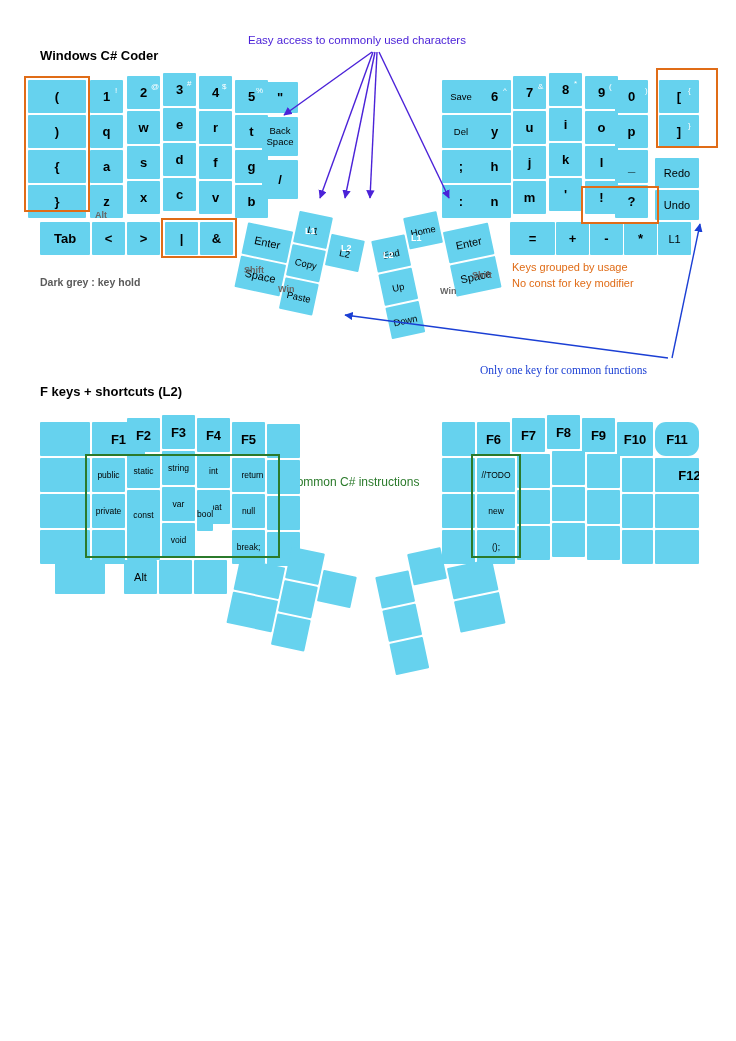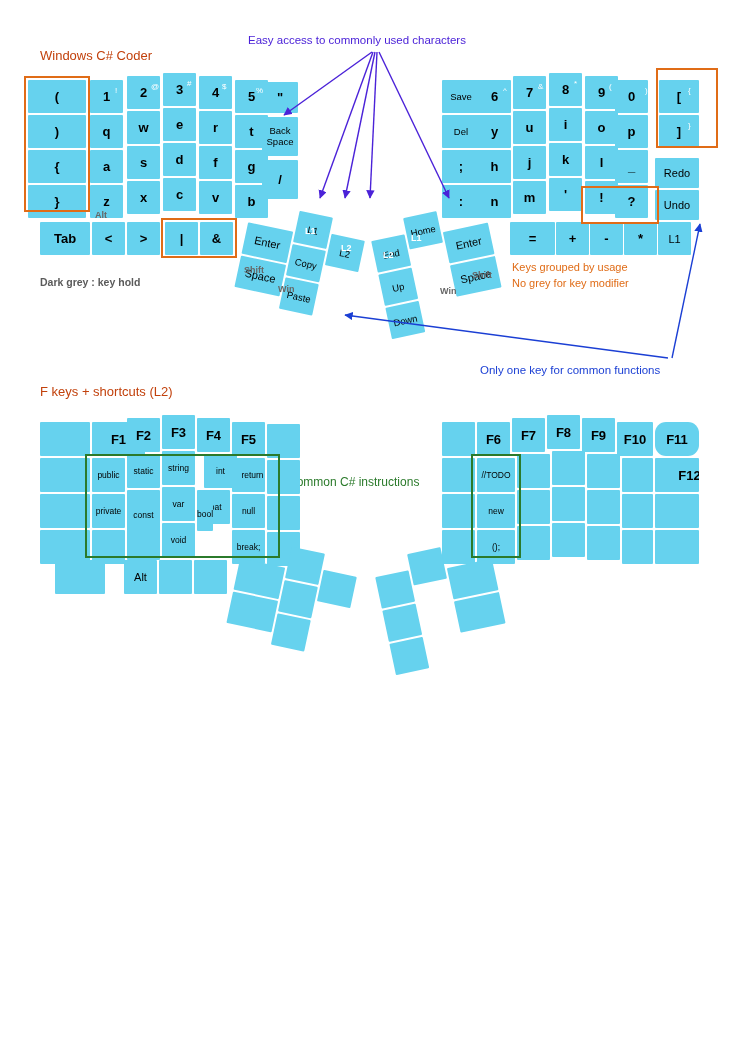--- a/index.html
+++ b/index.html
@@ -15,33 +15,33 @@
     overflow: hidden;
   }
   .root {
     position: absolute;
     left: 0; top: 0;
     width: 736px;
     height: 1041px;
   }
   .title {
     position: absolute;
-    font-weight: normal;
+    font-weight: bold;
     font-size: 13px;
-    color: #c2410c;
+    color: #000000;
     white-space: nowrap;
   }
   .note {
     position: absolute;
     font-size: 11px;
     white-space: nowrap;
   }
   .note.purple { color: #4b22d8; font-size: 11.5px; }
   .note.orange { color: #e06c17; font-size: 11px; }
-  .note.blue   { color: #1b3fd4; font-size: 11.5px; }
+  .note.blue   { color: #1b3fd4; font-size: 11.5px; font-family: Liberation Serif, serif; }
   .note.grey   { color: #5a5a5a; font-weight: bold; font-size: 10.5px; }
   .note.green  { color: #2b7a2b; font-size: 12px; }
 
   .key {
     position: absolute;
     background: #66d2ee;
     box-sizing: border-box;
     display: flex;
     align-items: center;
     justify-content: center;
@@ -94,21 +94,21 @@
 </head>
 <body>
 
 <div class="root">
 
   <div class="title" style="left:40px; top:48px;">Windows C# Coder</div>
   <div class="title" style="left:40px; top:384px;">F keys + shortcuts (L2)</div>
 
   <div class="note purple" style="left:248px; top:34px;">Easy access to commonly used characters</div>
   <div class="note orange" style="left:512px; top:261px;">Keys grouped by usage</div>
-  <div class="note orange" style="left:512px; top:277px;">No grey for key modifier</div>
+  <div class="note orange" style="left:512px; top:277px;">No const for key modifier</div>
   <div class="note blue" style="left:480px; top:364px;">Only one key for common functions</div>
   <div class="note grey" style="left:40px; top:276px;">Dark grey : key hold</div>
   <div class="note green" style="left:288px; top:475px;">Common C# instructions</div>
 
   <div class="key big" style="left:28px; top:80px; width:58px; height:33px;">(</div>
   <div class="key big" style="left:90px; top:80px; width:33px; height:33px;">1</div>
   <div class="key big" style="left:127px; top:76px; width:33px; height:33px;">2</div>
   <div class="key big" style="left:163px; top:73px; width:33px; height:33px;">3</div>
   <div class="key big" style="left:199px; top:76px; width:33px; height:33px;">4</div>
   <div class="key big" style="left:235px; top:80px; width:33px; height:33px;">5</div>
@@ -232,21 +232,21 @@
   <div class="key big" style="left:127px; top:418px; width:33px; height:34px;">F2</div>
   <div class="key big" style="left:162px; top:415px; width:33px; height:34px;">F3</div>
   <div class="key big" style="left:197px; top:418px; width:33px; height:34px;">F4</div>
   <div class="key big" style="left:232px; top:422px; width:33px; height:34px;">F5</div>
   <div class="key blank" style="left:267px; top:424px; width:33px; height:34px;"></div>
 
   <div class="key blank" style="left:40px; top:458px; width:50px; height:34px;"></div>
   <div class="key tiny" style="left:92px; top:458px; width:33px; height:34px;text-align:center;">public</div>
   <div class="key tiny" style="left:127px; top:454px; width:33px; height:34px;">static</div>
   <div class="key tiny" style="left:162px; top:451px; width:33px; height:34px;">string</div>
-  <div class="key tiny" style="left:197px; top:454px; width:33px; height:34px;margin-left:7px;">int</div>
+  <div class="key tiny" style="left:197px; top:454px; width:33px; height:34px;">int</div>
   <div class="key tiny" style="left:232px; top:458px; width:33px; height:34px;padding-left:8px;">return</div>
   <div class="key blank" style="left:267px; top:460px; width:33px; height:34px;"></div>
 
   <div class="key blank" style="left:40px; top:494px; width:50px; height:34px;"></div>
   <div class="key tiny" style="left:92px; top:494px; width:33px; height:34px;">private</div>
   <div class="key tiny" style="left:127px; top:490px; width:33px; height:50px;">const</div>
   <div class="key tiny" style="left:162px; top:487px; width:33px; height:34px;">var</div>
   <div class="key tiny" style="left:197px; top:490px; width:33px; height:34px;">float</div>
   <div class="key tiny" style="left:232px; top:494px; width:33px; height:34px;">null</div>
   <div class="key blank" style="left:267px; top:496px; width:33px; height:34px;"></div>

